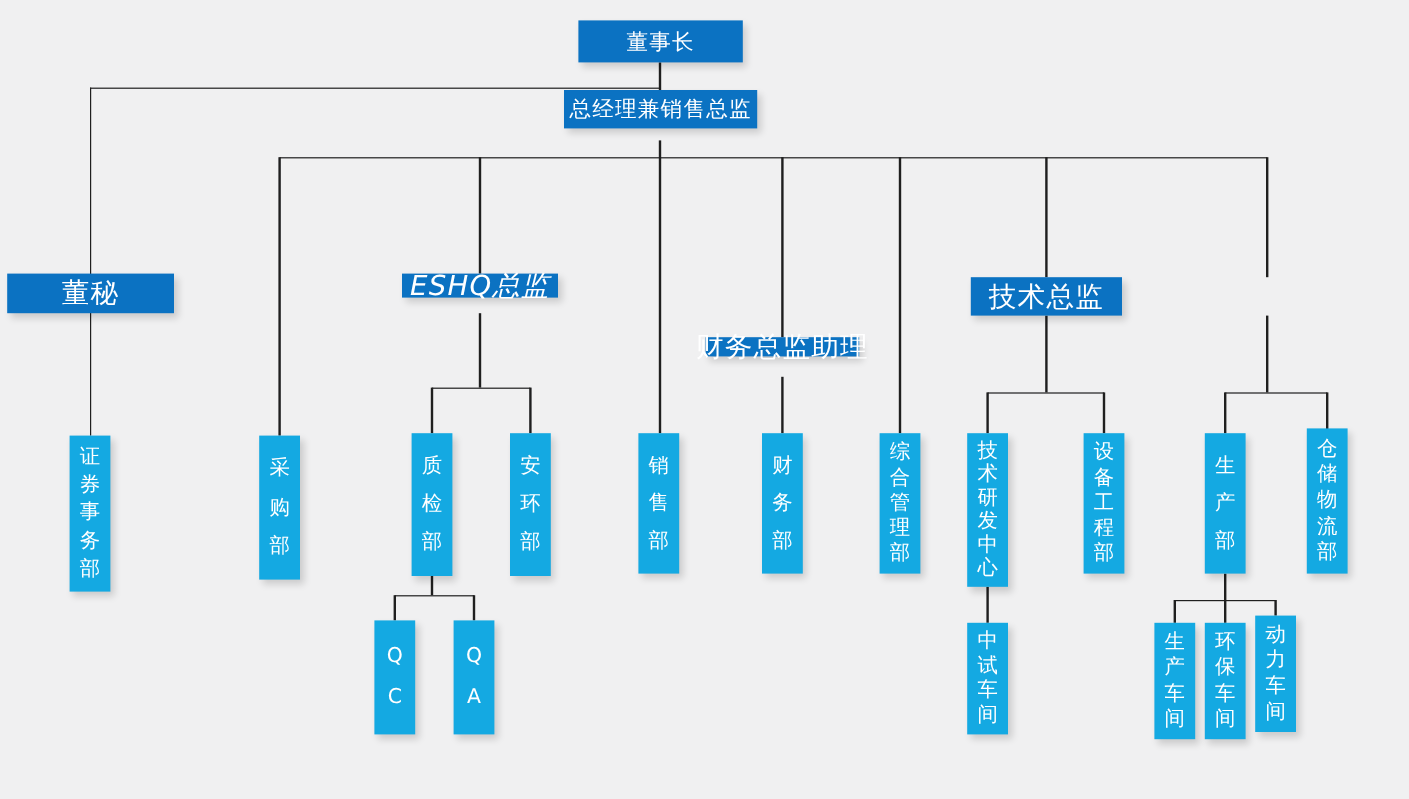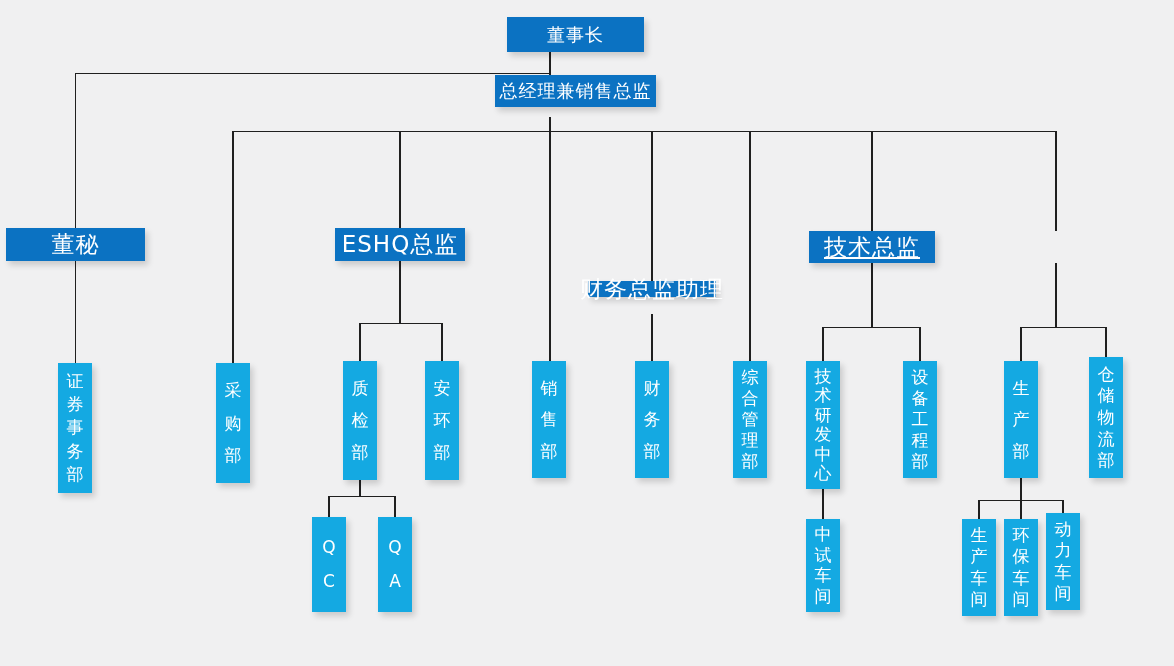--- a/index.html
+++ b/index.html
@@ -25,21 +25,21 @@
     background: var(--manager-box, #0b72c2);
     color: var(--text, #ffffff);
     display: flex;
     align-items: center;
     justify-content: center;
     font-size: 23px;
     letter-spacing: 1px;
     box-shadow: 3px 4px 6px rgba(0,0,0,0.16);
     white-space: nowrap;
   }
-  .hbox.big { font-size: 18px; margin-left: 25px; }
+  .hbox.big { font-size: 18px; }
   .vbox {
     position: absolute;
     width: 34px;
     background: var(--department-box, #14a9e2);
     color: var(--text, #ffffff);
     display: flex;
     flex-direction: column;
     align-items: center;
     justify-content: space-evenly;
     font-size: 17px;
@@ -90,25 +90,25 @@
   <div class="line vline" style="left:1020.3px; top:500px; height:19px;"></div>
   <div class="line vline" style="left:1062.3px; top:500px; height:13px;"></div>
 
   <div class="hbox big" style="left:482px; top:17px; width:137px; height:35px;">董事长</div>
 
   <div class="hbox big" style="left:470px; top:75px; width:161px; height:32px;">总经理兼销售总监</div>
 
   <div class="hbox" style="left:6px; top:228px; width:139px; height:33px;">董秘</div>
 
 
-  <div class="hbox" style="left:335px; top:228px; width:130px; height:33px;">ESHQ总监</div>
+  <div class="hbox" style="left:335px; top:228px; width:130px; height:20px;font-style:italic;">ESHQ总监</div>
 
   <div class="hbox" style="left:588px; top:281px; width:128px; height:16px;">财务总监助理</div>
 
-  <div class="hbox" style="left:809px; top:231px; width:126px; height:32px;text-decoration:underline;">技术总监</div>
+  <div class="hbox" style="left:809px; top:231px; width:126px; height:32px;">技术总监</div>
 
 
   <div class="vbox" style="left:58px; top:363px; height:130px;">
       <span>证</span>
       <span>券</span>
       <span>事</span>
       <span>务</span>
       <span>部</span>
     </div>
 

